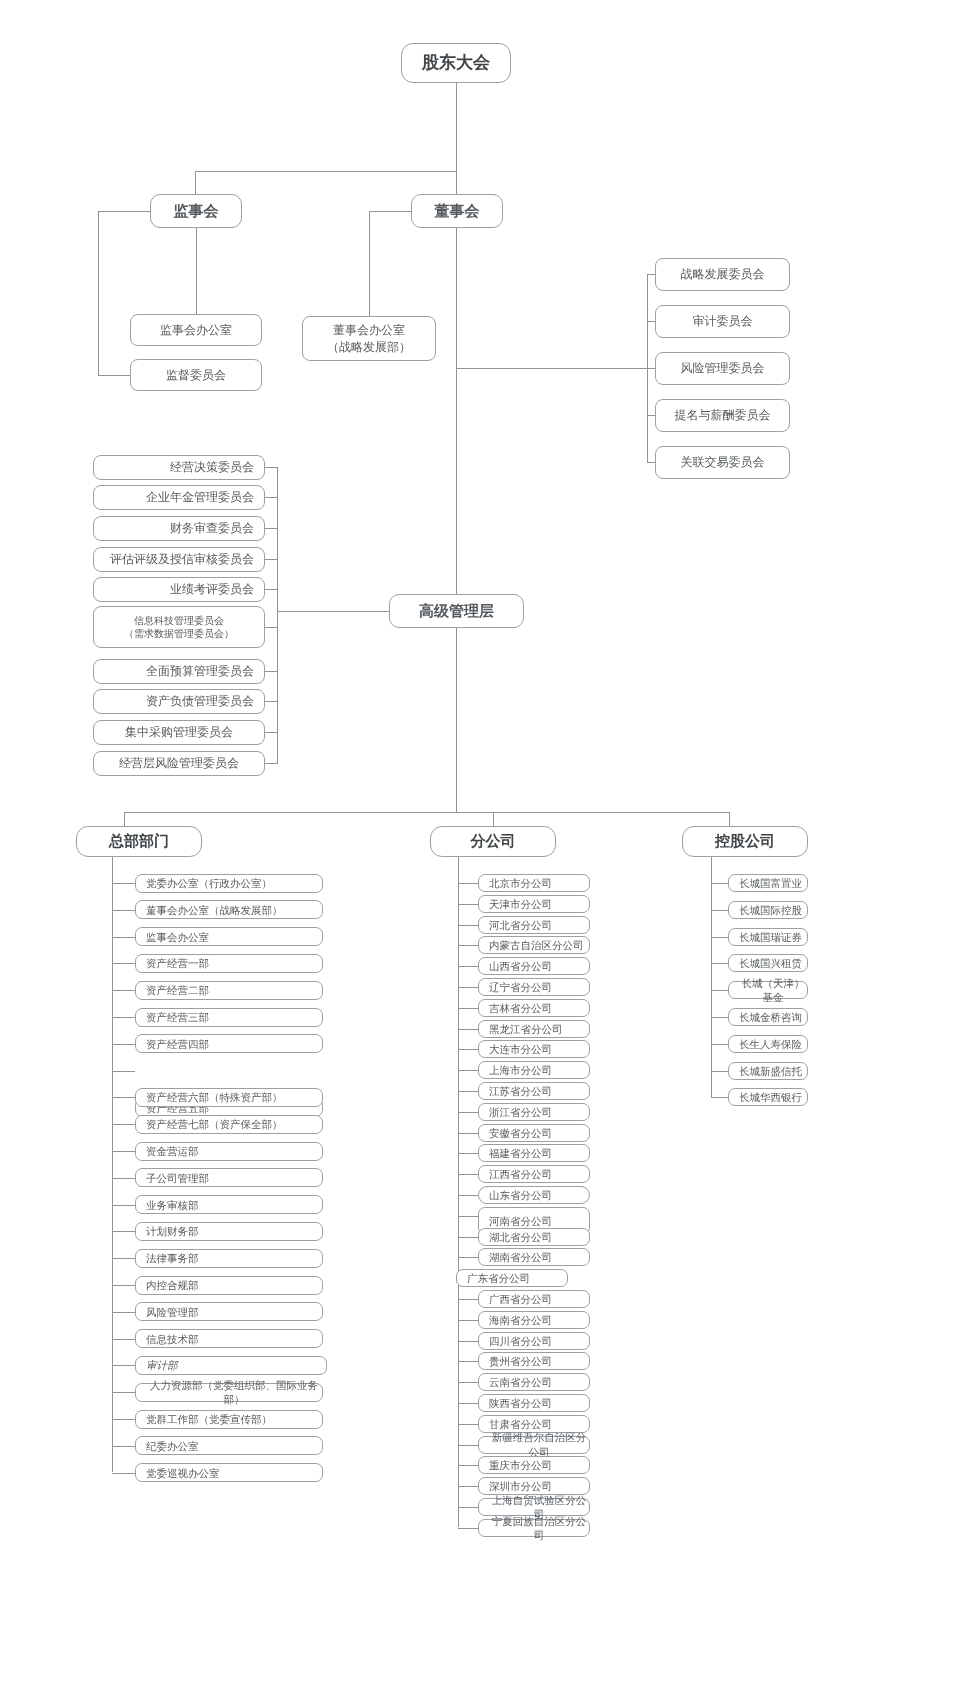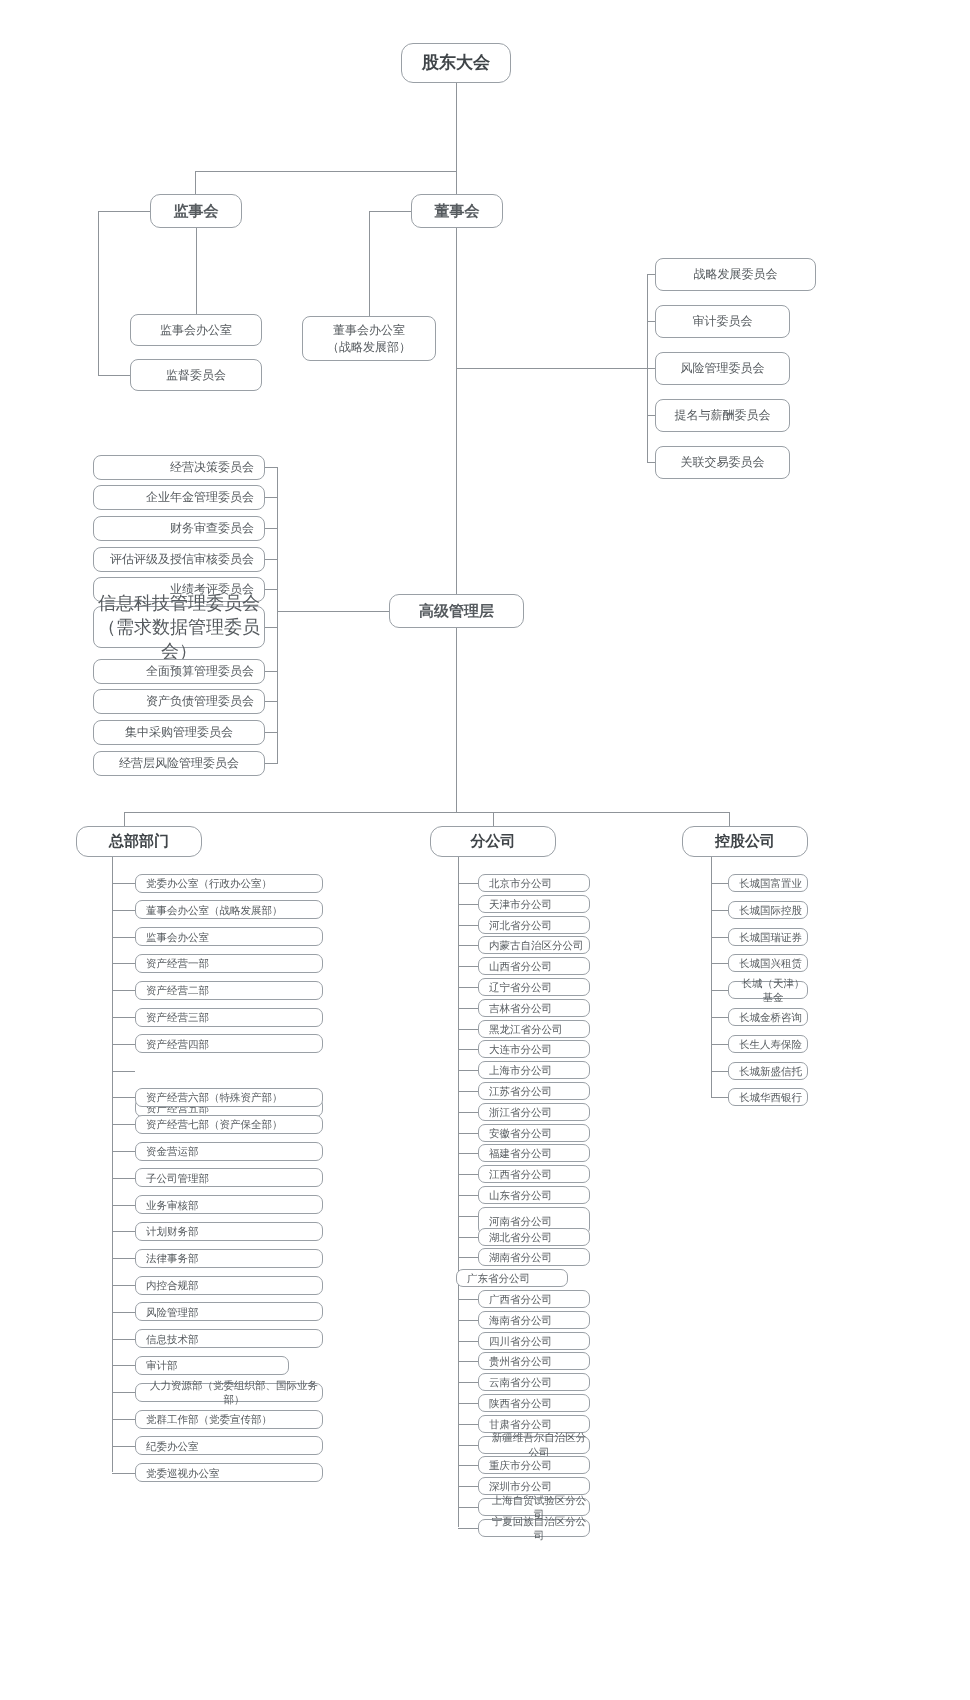--- a/index.html
+++ b/index.html
@@ -77,21 +77,21 @@
   <div class="node sm" style="left:302px; top:316px; width:134px; height:45px; font-size:12px;">董事会办公室
 （战略发展部）</div>
 
   <div class="ln v" style="left:456px; top:228px; height:379px;"></div>
 
   <div class="ln h" style="left:456px; top:368px; width:191px;"></div>
 
   <div class="ln v" style="left:647px; top:274px; height:188px;"></div>
 
   <div class="ln h" style="left:647px; top:274px; width:13px;"></div>
-  <div class="node sm" style="left:655px; top:258px; width:161px; height:33px; font-size:12px;">战略发展委员会</div>
+  <div class="node sm" style="left:655px; top:258px; width:135px; height:33px; font-size:12px;">战略发展委员会</div>
 
   <div class="ln h" style="left:647px; top:321px; width:13px;"></div>
   <div class="node sm" style="left:655px; top:305px; width:135px; height:33px; font-size:12px;">审计委员会</div>
 
   <div class="ln h" style="left:647px; top:368px; width:13px;"></div>
   <div class="node sm" style="left:655px; top:352px; width:135px; height:33px; font-size:12px;">风险管理委员会</div>
 
   <div class="ln h" style="left:647px; top:415px; width:13px;"></div>
   <div class="node sm" style="left:655px; top:399px; width:135px; height:33px; font-size:12px;">提名与薪酬委员会</div>
 
@@ -112,21 +112,21 @@
   <div class="ln h" style="left:264px; top:528px; width:14px;"></div>
   <div class="node sm right" style="left:93px; top:516px; width:172px; height:25px; font-size:12px;">财务审查委员会</div>
 
   <div class="ln h" style="left:264px; top:559px; width:14px;"></div>
   <div class="node sm right" style="left:93px; top:547px; width:172px; height:25px; font-size:12px;">评估评级及授信审核委员会</div>
 
   <div class="ln h" style="left:264px; top:589px; width:14px;"></div>
   <div class="node sm right" style="left:93px; top:577px; width:172px; height:25px; font-size:12px;">业绩考评委员会</div>
 
   <div class="ln h" style="left:264px; top:627px; width:14px;"></div>
-  <div class="node sm" style="left:93px; top:606px; width:172px; height:42px; font-size:18px;">信息科技管理委员会
+  <div class="node sm" style="left:93px; top:606px; width:172px; height:42px; font-size:10px;">信息科技管理委员会
 （需求数据管理委员会）</div>
 
   <div class="ln h" style="left:264px; top:671px; width:14px;"></div>
   <div class="node sm right" style="left:93px; top:659px; width:172px; height:25px; font-size:12px;">全面预算管理委员会</div>
 
   <div class="ln h" style="left:264px; top:701px; width:14px;"></div>
   <div class="node sm right" style="left:93px; top:689px; width:172px; height:25px; font-size:12px;">资产负债管理委员会</div>
 
   <div class="ln h" style="left:264px; top:732px; width:14px;"></div>
   <div class="node sm" style="left:93px; top:720px; width:172px; height:25px; font-size:12px;">集中采购管理委员会</div>
@@ -179,21 +179,21 @@
       <div class="node xs leftal" style="left: 135px; top: 1221.9px; width: 188px; height: 19px;">计划财务部</div>
       <div class="ln h" style="left: 112px; top: 1258.2px; width: 23px;"></div>
       <div class="node xs leftal" style="left: 135px; top: 1248.7px; width: 188px; height: 19px;">法律事务部</div>
       <div class="ln h" style="left: 112px; top: 1285px; width: 23px;"></div>
       <div class="node xs leftal" style="left: 135px; top: 1275.5px; width: 188px; height: 19px;">内控合规部</div>
       <div class="ln h" style="left: 112px; top: 1311.8px; width: 23px;"></div>
       <div class="node xs leftal" style="left: 135px; top: 1302.3px; width: 188px; height: 19px;">风险管理部</div>
       <div class="ln h" style="left: 112px; top: 1338.6px; width: 23px;"></div>
       <div class="node xs leftal" style="left: 135px; top: 1329.1px; width: 188px; height: 19px;">信息技术部</div>
       <div class="ln h" style="left: 112px; top: 1365.4px; width: 23px;"></div>
-      <div class="node xs leftal" style="left: 135px; top: 1355.9px; width: 154px; height: 19px;">审计部</div>
+      <div class="node xs leftal" style="left: 135px; top: 1355.9px; width: 192px; height: 19px; font-style: italic;">审计部</div>
       <div class="ln h" style="left: 112px; top: 1392.2px; width: 23px;"></div>
       <div class="node xs leftal" style="left: 135px; top: 1382.7px; width: 188px; height: 19px;">人力资源部（党委组织部、国际业务部）</div>
       <div class="ln h" style="left: 112px; top: 1419px; width: 23px;"></div>
       <div class="node xs leftal" style="left: 135px; top: 1409.5px; width: 188px; height: 19px;">党群工作部（党委宣传部）</div>
       <div class="ln h" style="left: 112px; top: 1445.8px; width: 23px;"></div>
       <div class="node xs leftal" style="left: 135px; top: 1436.3px; width: 188px; height: 19px;">纪委办公室</div>
       <div class="ln h" style="left: 112px; top: 1472.6px; width: 23px;"></div>
       <div class="node xs leftal" style="left: 135px; top: 1463.1px; width: 188px; height: 19px;">党委巡视办公室</div>
     </div>
   <div id="branch-list">
@@ -221,21 +221,21 @@
       <div class="node xs leftal" style="left: 478px; top: 1082px; width: 112px; height: 18px;">江苏省分公司</div>
       <div class="ln h" style="left: 458px; top: 1111.8px; width: 20px;"></div>
       <div class="node xs leftal" style="left: 478px; top: 1102.8px; width: 112px; height: 18px;">浙江省分公司</div>
       <div class="ln h" style="left: 458px; top: 1132.6px; width: 20px;"></div>
       <div class="node xs leftal" style="left: 478px; top: 1123.6px; width: 112px; height: 18px;">安徽省分公司</div>
       <div class="ln h" style="left: 458px; top: 1153.4px; width: 20px;"></div>
       <div class="node xs leftal" style="left: 478px; top: 1144.4px; width: 112px; height: 18px;">福建省分公司</div>
       <div class="ln h" style="left: 458px; top: 1174.2px; width: 20px;"></div>
       <div class="node xs leftal" style="left: 478px; top: 1165.2px; width: 112px; height: 18px;">江西省分公司</div>
       <div class="ln h" style="left: 458px; top: 1195px; width: 20px;"></div>
-      <div class="node xs leftal" style="left: 478px; top: 1186px; width: 112px; height: 18px;">山东省分公司</div>
+      <div class="node xs leftal" style="left: 478px; top: 1186px; width: 112px; height: 18px; border-radius: 9px;">山东省分公司</div>
       <div class="ln h" style="left: 458px; top: 1215.8px; width: 20px;"></div>
       <div class="node xs leftal" style="left: 478px; top: 1206.8px; width: 112px; height: 28px;">河南省分公司</div>
       <div class="ln h" style="left: 458px; top: 1236.6px; width: 20px;"></div>
       <div class="node xs leftal" style="left: 478px; top: 1227.6px; width: 112px; height: 18px;">湖北省分公司</div>
       <div class="ln h" style="left: 458px; top: 1257.4px; width: 20px;"></div>
       <div class="node xs leftal" style="left: 478px; top: 1248.4px; width: 112px; height: 18px;">湖南省分公司</div>
       <div class="ln h" style="left: 458px; top: 1278.2px; width: 20px;"></div>
       <div class="node xs leftal" style="left: 456px; top: 1269.2px; width: 112px; height: 18px;">广东省分公司</div>
       <div class="ln h" style="left: 458px; top: 1299px; width: 20px;"></div>
       <div class="node xs leftal" style="left: 478px; top: 1290px; width: 112px; height: 18px;">广西省分公司</div>

